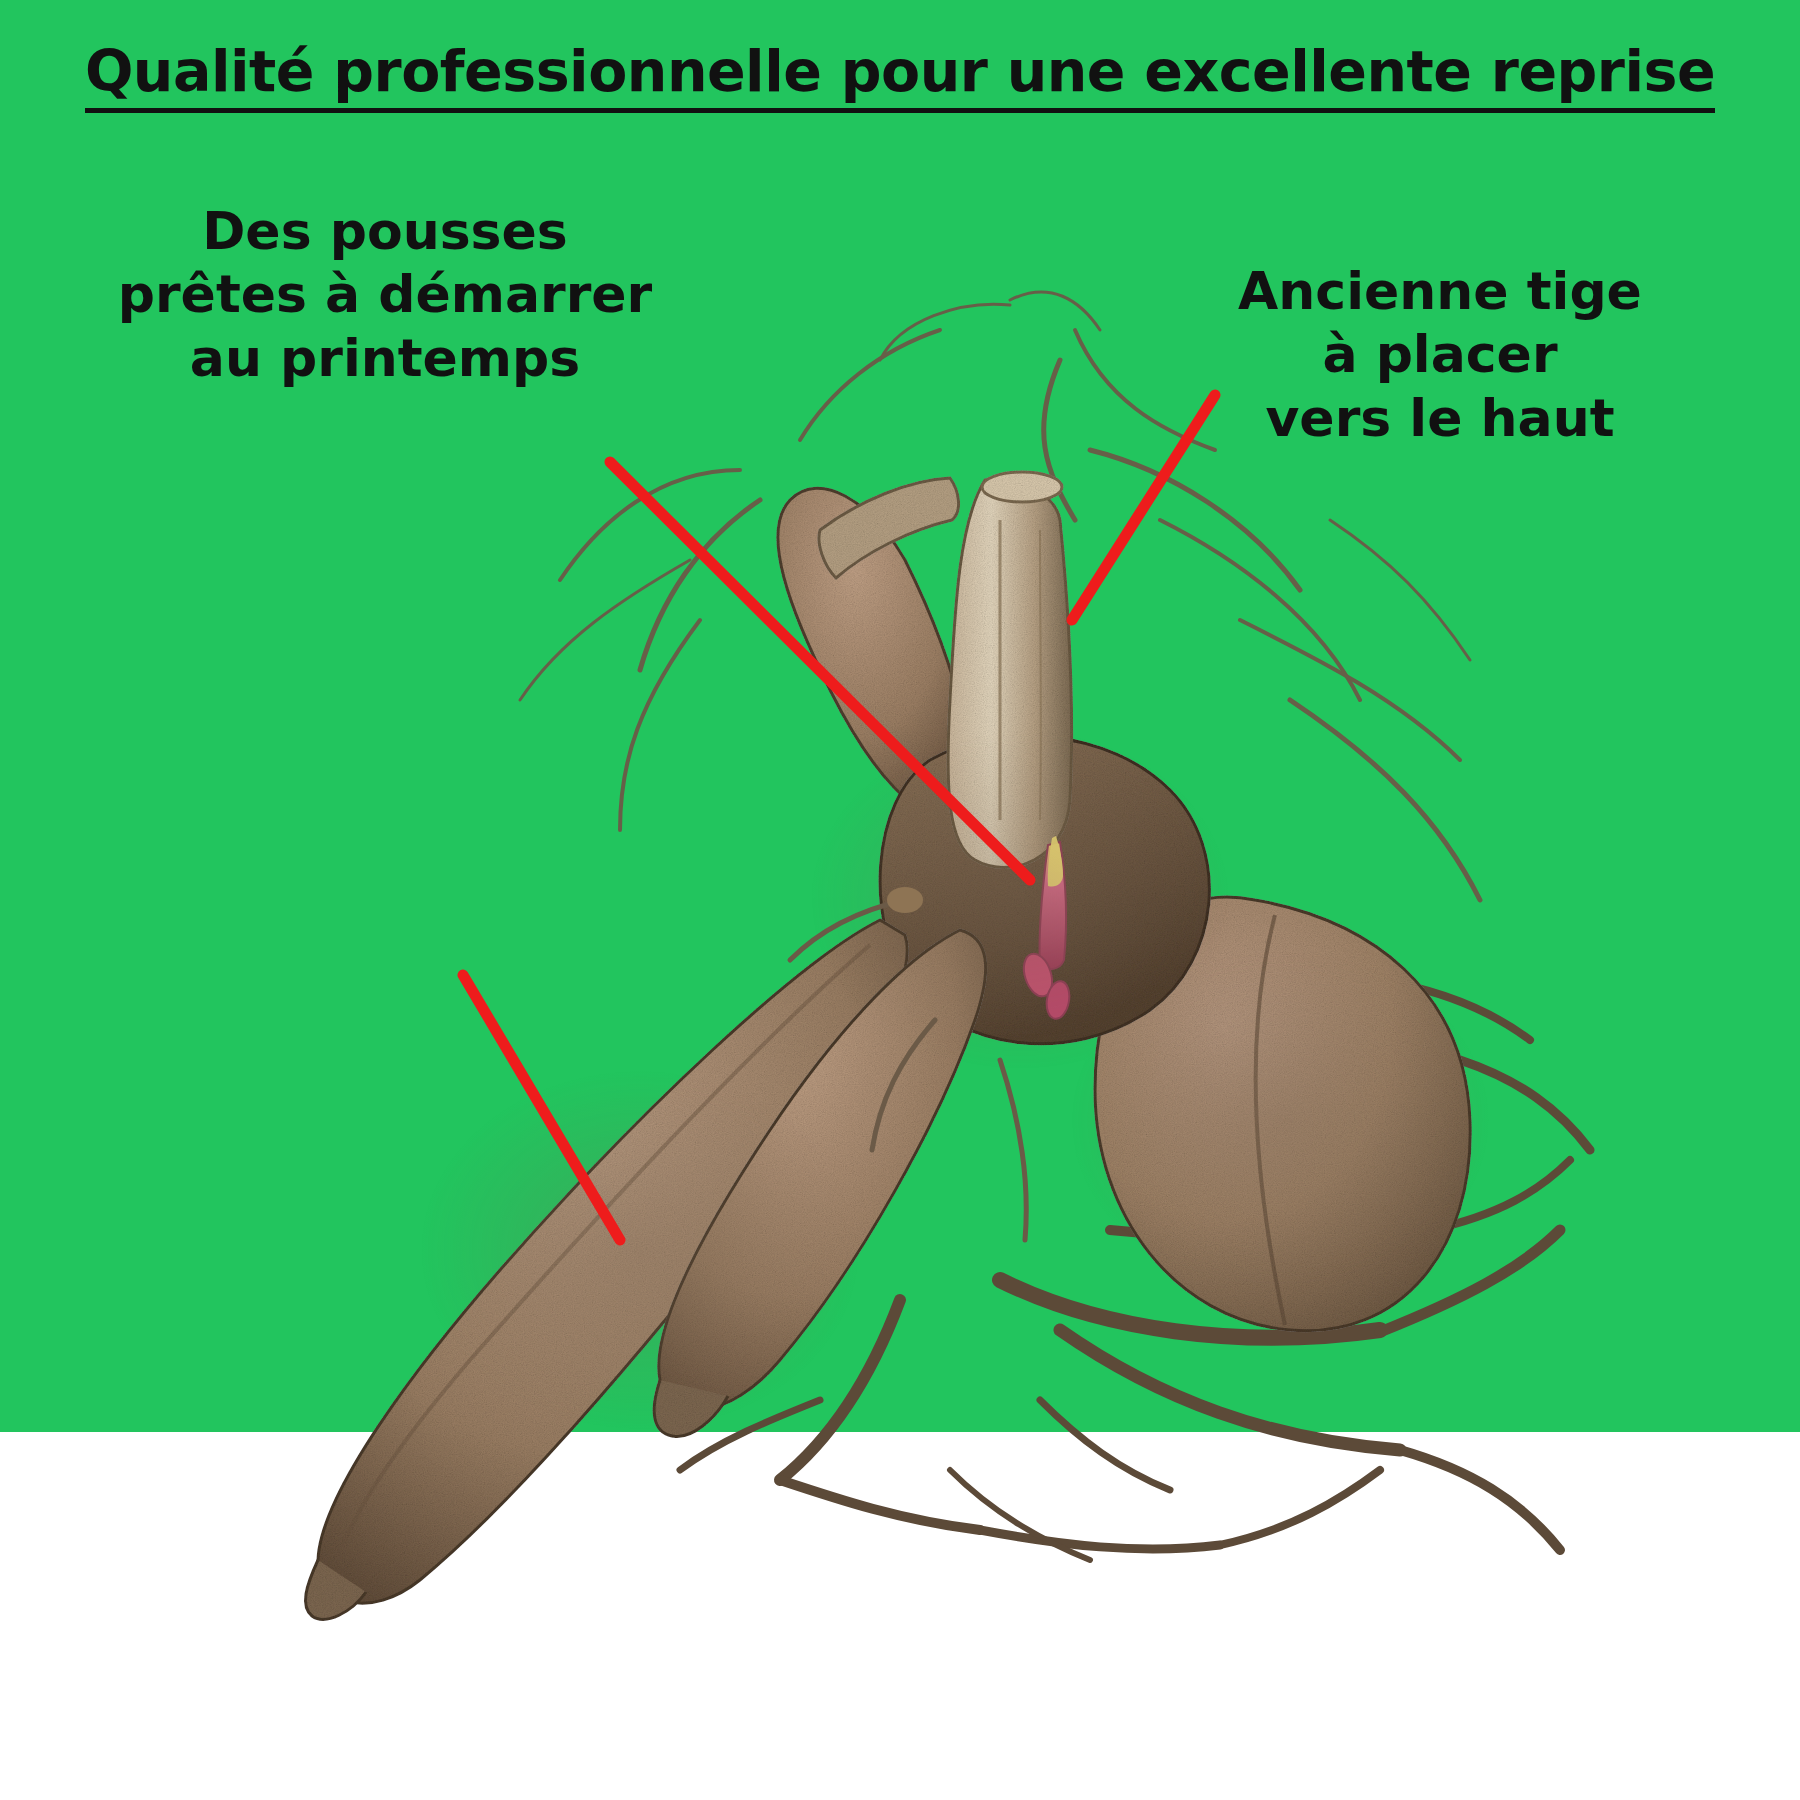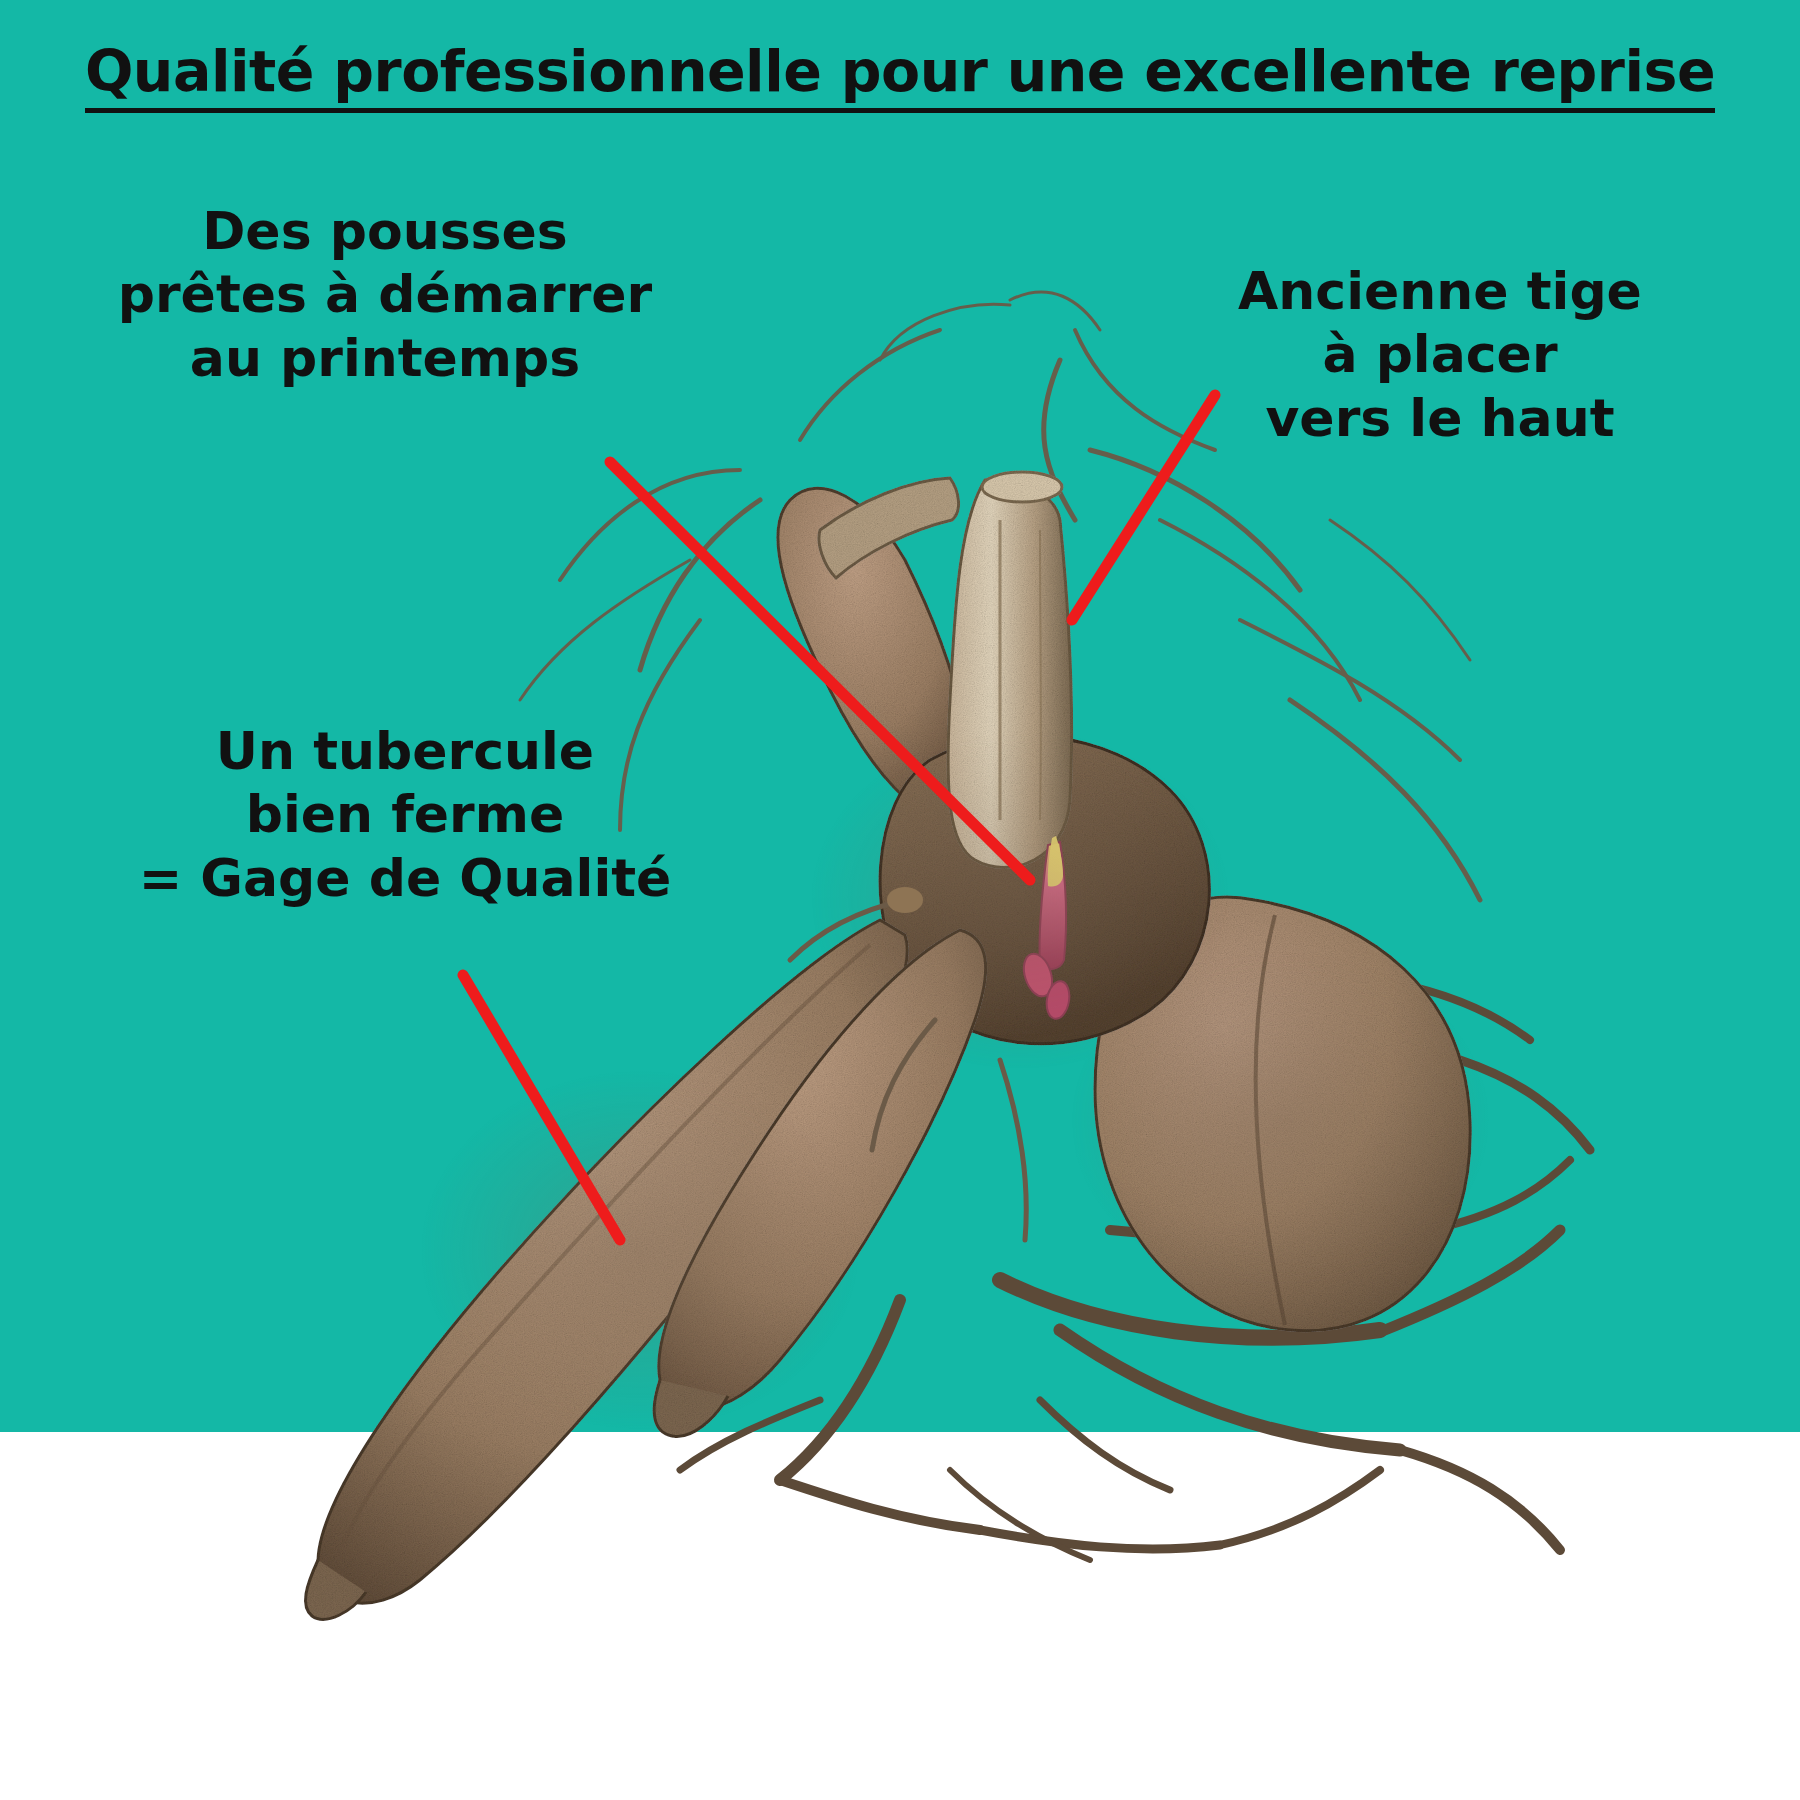--- a/index.html
+++ b/index.html
@@ -11,21 +11,21 @@
     width: 1800px;
     height: 1800px;
     overflow: hidden;
     font-family: "DejaVu Sans", sans-serif;
     color: #111111;
   }
   #stage {
     position: relative;
     width: 1800px;
     height: 1432px;
-    background: #14b8a6;
+    background: #22c55e;
   }
 
   
   #title {
     position: absolute;
     left: 0;
     top: 38px;
     width: 1800px;
     text-align: center;
     font-size: 57px;
@@ -235,17 +235,14 @@
       <line x1="463" y1="975" x2="620" y2="1240"></line>
     </g>
   </svg>
 
   <div class="callout" id="cal-pousses">Des pousses
 prêtes à démarrer
 au printemps</div>
   <div class="callout" id="cal-tige">Ancienne tige
 à placer
 vers le haut</div>
-  <div class="callout" id="cal-tubercule">Un tubercule
-bien ferme
-= Gage de Qualité</div>
 
 </div>
 
 </body></html>

